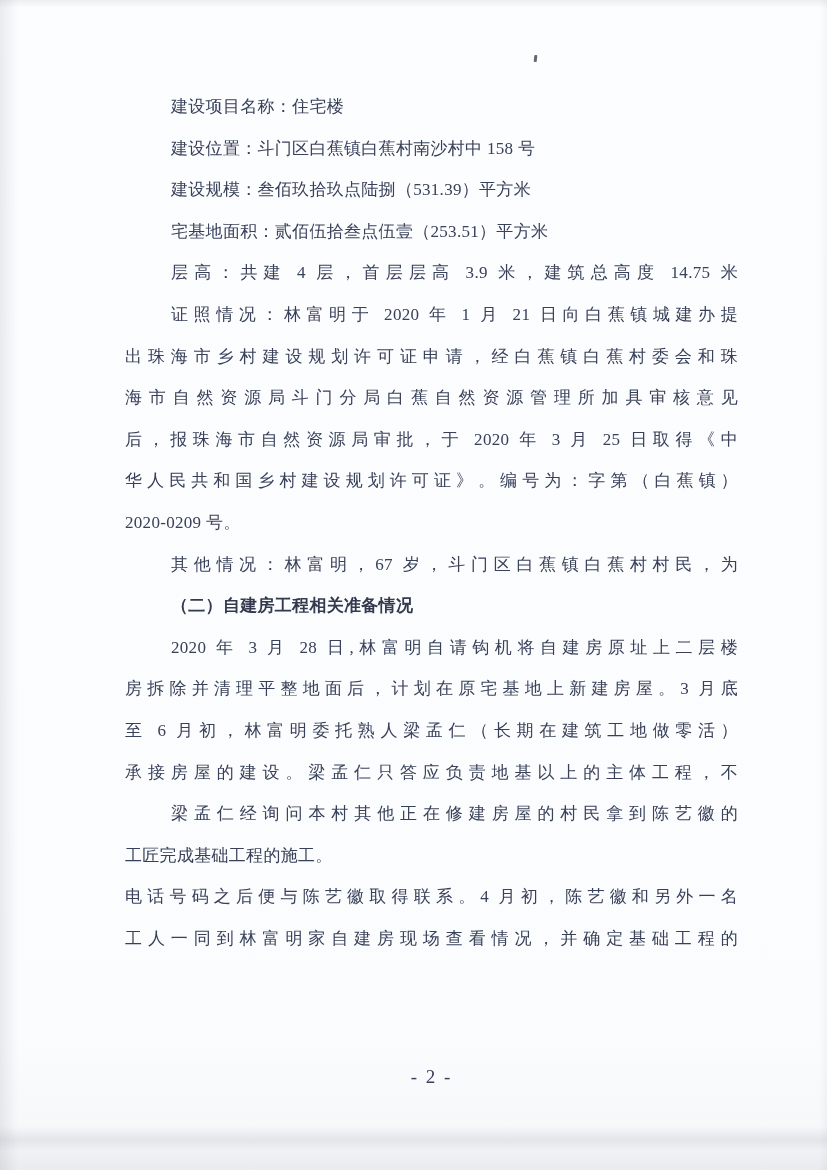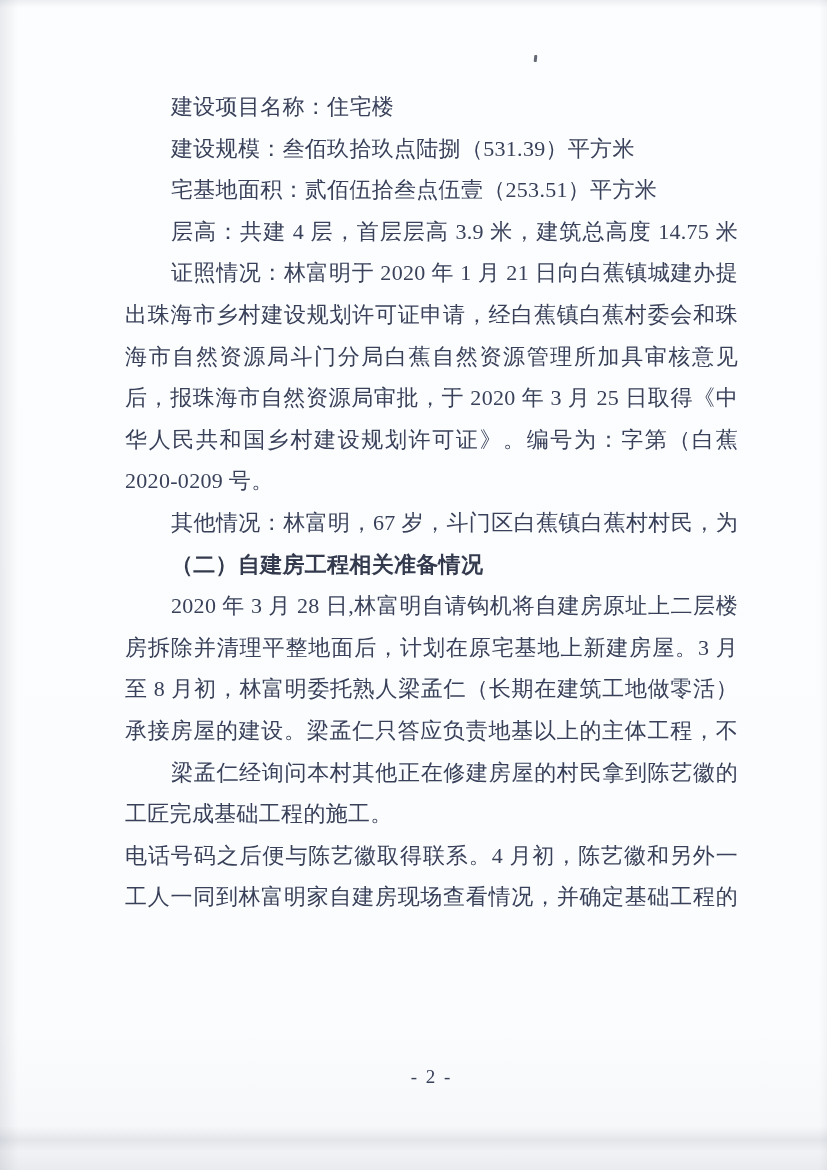--- a/index.html
+++ b/index.html
@@ -42,21 +42,21 @@
       rgba(110,120,138,0.09) 100%);
     pointer-events: none;
   }
   .text-block {
     position: absolute;
     left: 125px;
     top: 86px;
     width: 613px;
   }
   .line {
-    font-size: 22px;
+    font-size: 17px;
     line-height: 41.6px;
     height: 41.6px;
     white-space: nowrap;
     text-align: left;
     letter-spacing: 0.3px;
   }
   .line.indent { padding-left: 46px; }
   .line.justify {
     white-space: normal;
     text-align: justify;
@@ -91,34 +91,35 @@
 <body>
 
 <div class="page">
   <div class="edge-left"></div>
   <div class="edge-top"></div>
   <div class="edge-right"></div>
   <div class="speck"></div>
 
   <div class="text-block" id="lines">
       <div class="line indent">建设项目名称：住宅楼</div>
+      <div class="line indent">建设位置：斗门区白蕉镇白蕉村南沙村中 158 号</div>
       <div class="line indent">建设规模：叁佰玖拾玖点陆捌（531.39）平方米</div>
       <div class="line indent">宅基地面积：贰佰伍拾叁点伍壹（253.51）平方米</div>
       <div class="line indent justify">层高：共建 4 层，首层层高 3.9 米，建筑总高度 14.75 米</div>
       <div class="line indent justify">证照情况：林富明于 2020 年 1 月 21 日向白蕉镇城建办提</div>
       <div class="line justify">出珠海市乡村建设规划许可证申请，经白蕉镇白蕉村委会和珠</div>
       <div class="line justify">海市自然资源局斗门分局白蕉自然资源管理所加具审核意见</div>
       <div class="line justify">后，报珠海市自然资源局审批，于 2020 年 3 月 25 日取得《中</div>
       <div class="line justify">华人民共和国乡村建设规划许可证》。编号为：字第（白蕉镇）</div>
       <div class="line">2020-0209 号。</div>
       <div class="line indent justify">其他情况：林富明，67 岁，斗门区白蕉镇白蕉村村民，为</div>
       <div class="line indent bold">（二）自建房工程相关准备情况</div>
       <div class="line indent justify">2020 年 3 月 28 日,林富明自请钩机将自建房原址上二层楼</div>
       <div class="line justify">房拆除并清理平整地面后，计划在原宅基地上新建房屋。3 月底</div>
-      <div class="line justify">至 8 月初，林富明委托熟人梁孟仁（长期在建筑工地做零活）</div>
+      <div class="line justify">至 6 月初，林富明委托熟人梁孟仁（长期在建筑工地做零活）</div>
       <div class="line justify">承接房屋的建设。梁孟仁只答应负责地基以上的主体工程，不</div>
       <div class="line indent justify">梁孟仁经询问本村其他正在修建房屋的村民拿到陈艺徽的</div>
       <div class="line">工匠完成基础工程的施工。</div>
       <div class="line justify">电话号码之后便与陈艺徽取得联系。4 月初，陈艺徽和另外一名</div>
       <div class="line justify">工人一同到林富明家自建房现场查看情况，并确定基础工程的</div>
     </div>
 
   <div class="page-number">- 2 -</div>
 
   <div class="bottom-shade"></div>

